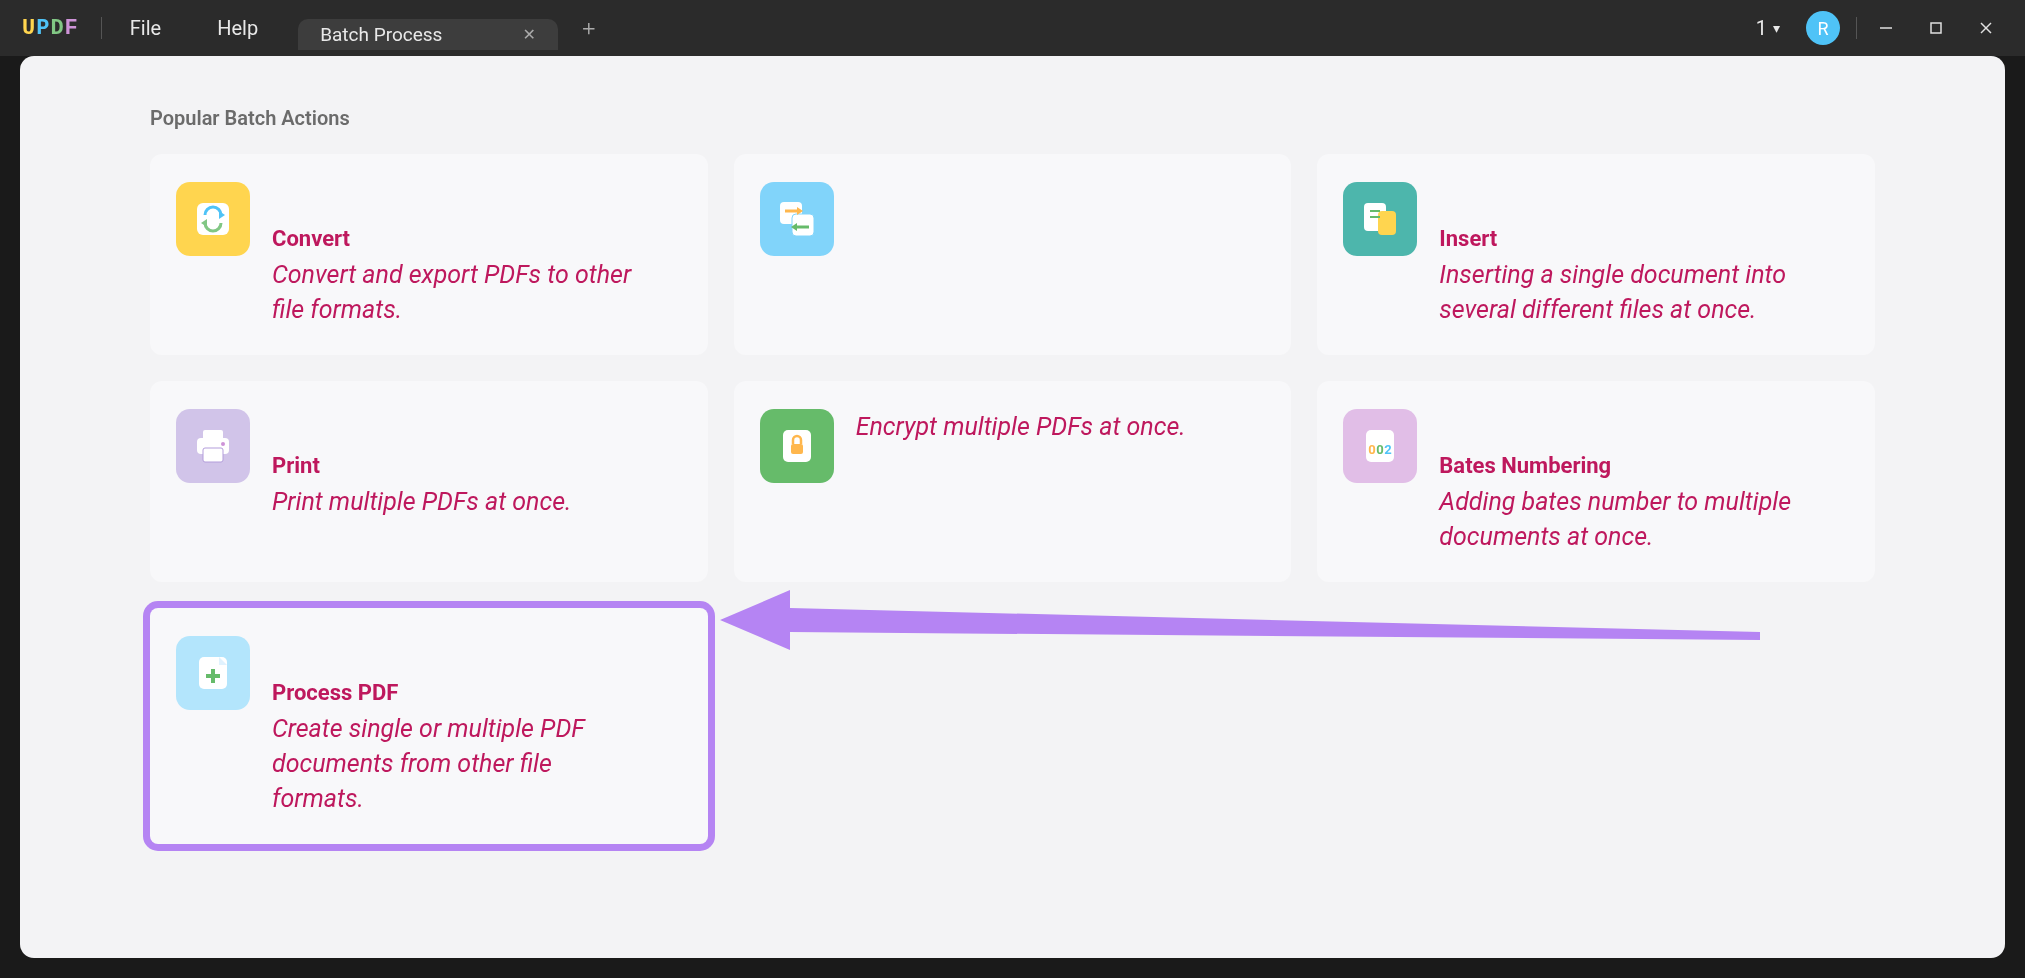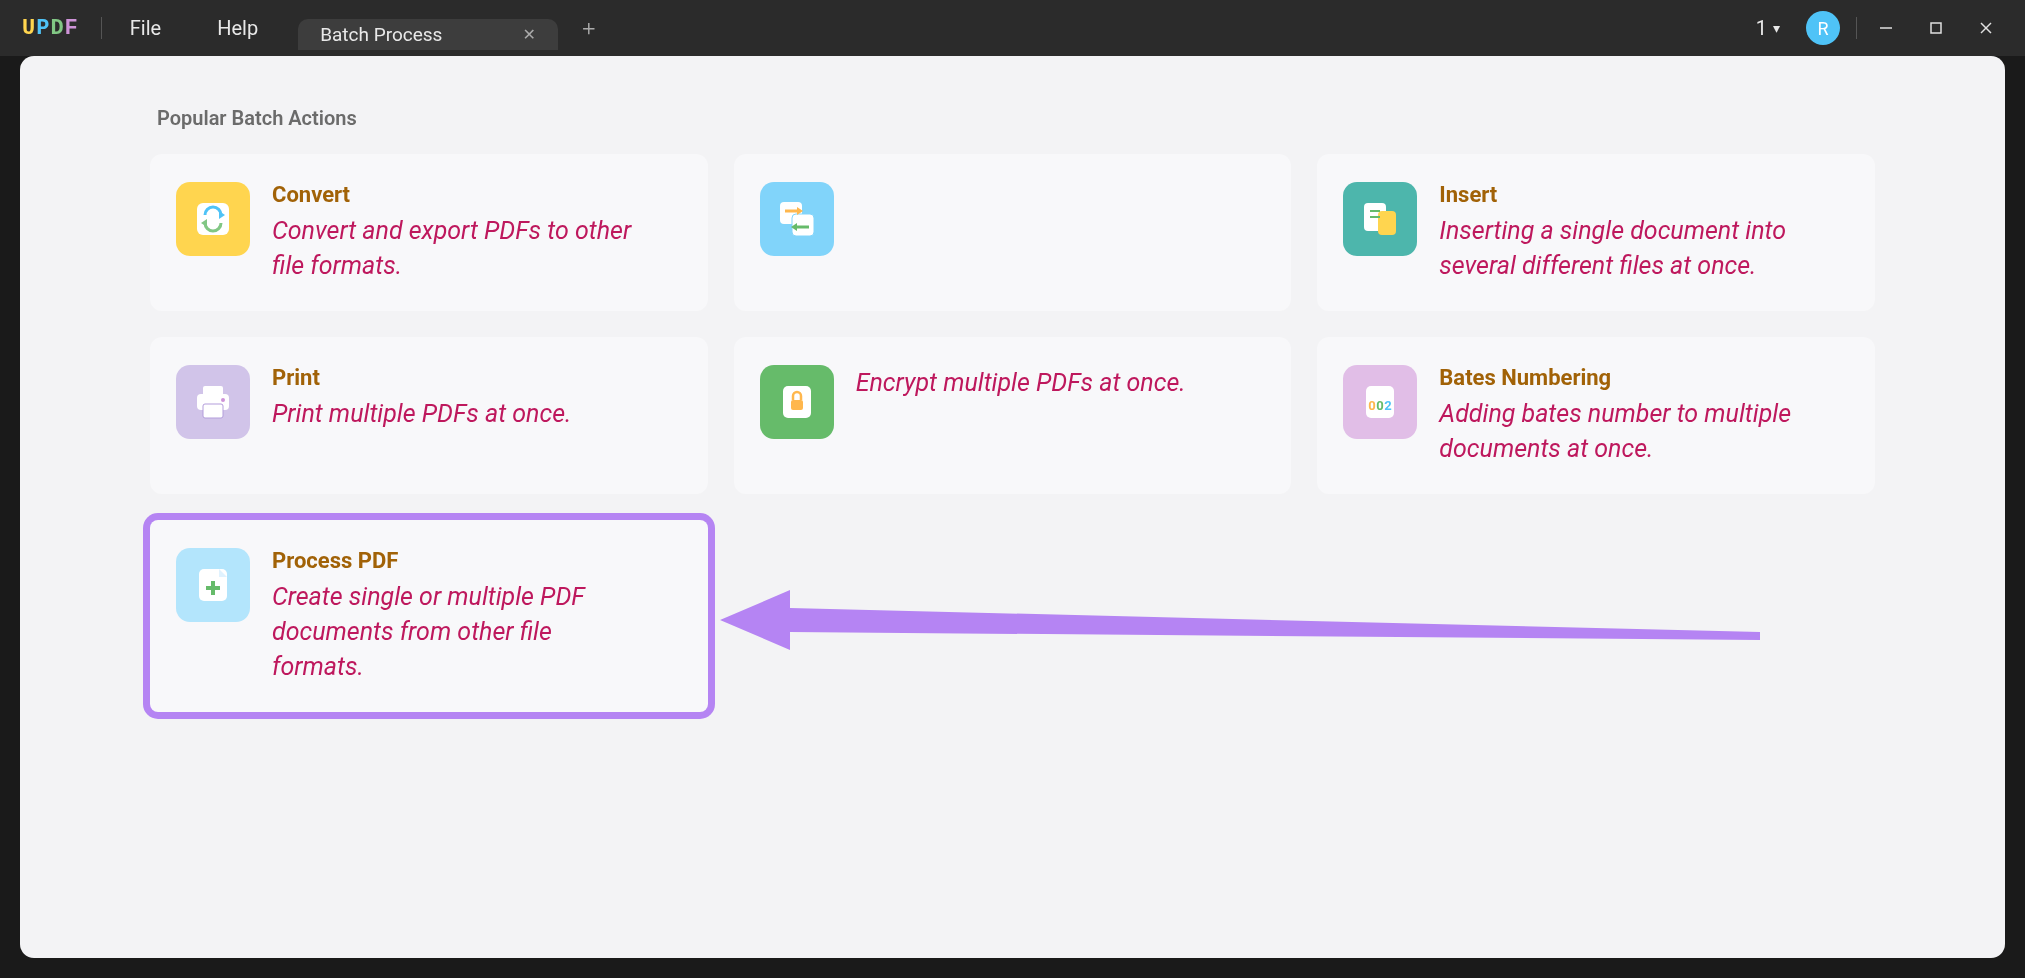--- a/index.html
+++ b/index.html
@@ -104,21 +104,20 @@
   background: #f3f3f5;
   border-radius: 14px;
   height: 100%;
   padding: 50px 130px;
 }
 .section-title {
   color: #6b6b6b;
   font-size: 20px;
   font-weight: 600;
   margin-bottom: 24px;
-  margin-left: 7px;
 }
 .grid {
   display: grid;
   grid-template-columns: repeat(3, 1fr);
   gap: 26px 26px;
 }
 .card {
   background: #f8f8fa;
   border-radius: 12px;
   padding: 28px 26px;
@@ -145,22 +144,23 @@
 .card-icon.blue { background: #81d4fa; }
 .card-icon.teal { background: #4db6ac; }
 .card-icon.lavender { background: #d1c4e9; }
 .card-icon.green { background: #66bb6a; }
 .card-icon.lilac { background: #e1bee7; }
 .card-icon.lightblue { background: #b3e5fc; }
 .card-text { flex: 1; }
 .card-title {
   font-size: 22px;
   font-weight: 700;
-  color: #a16207;
+  color: #be185d;
   margin-bottom: 6px;
+  margin-top: 44px;
 }
 .card-desc {
   font-size: 25px;
   color: #be185d;
   line-height: 1.4;
   max-width: 370px;
   font-style: italic;
 }
 .arrow-annotation {
   position: absolute;

